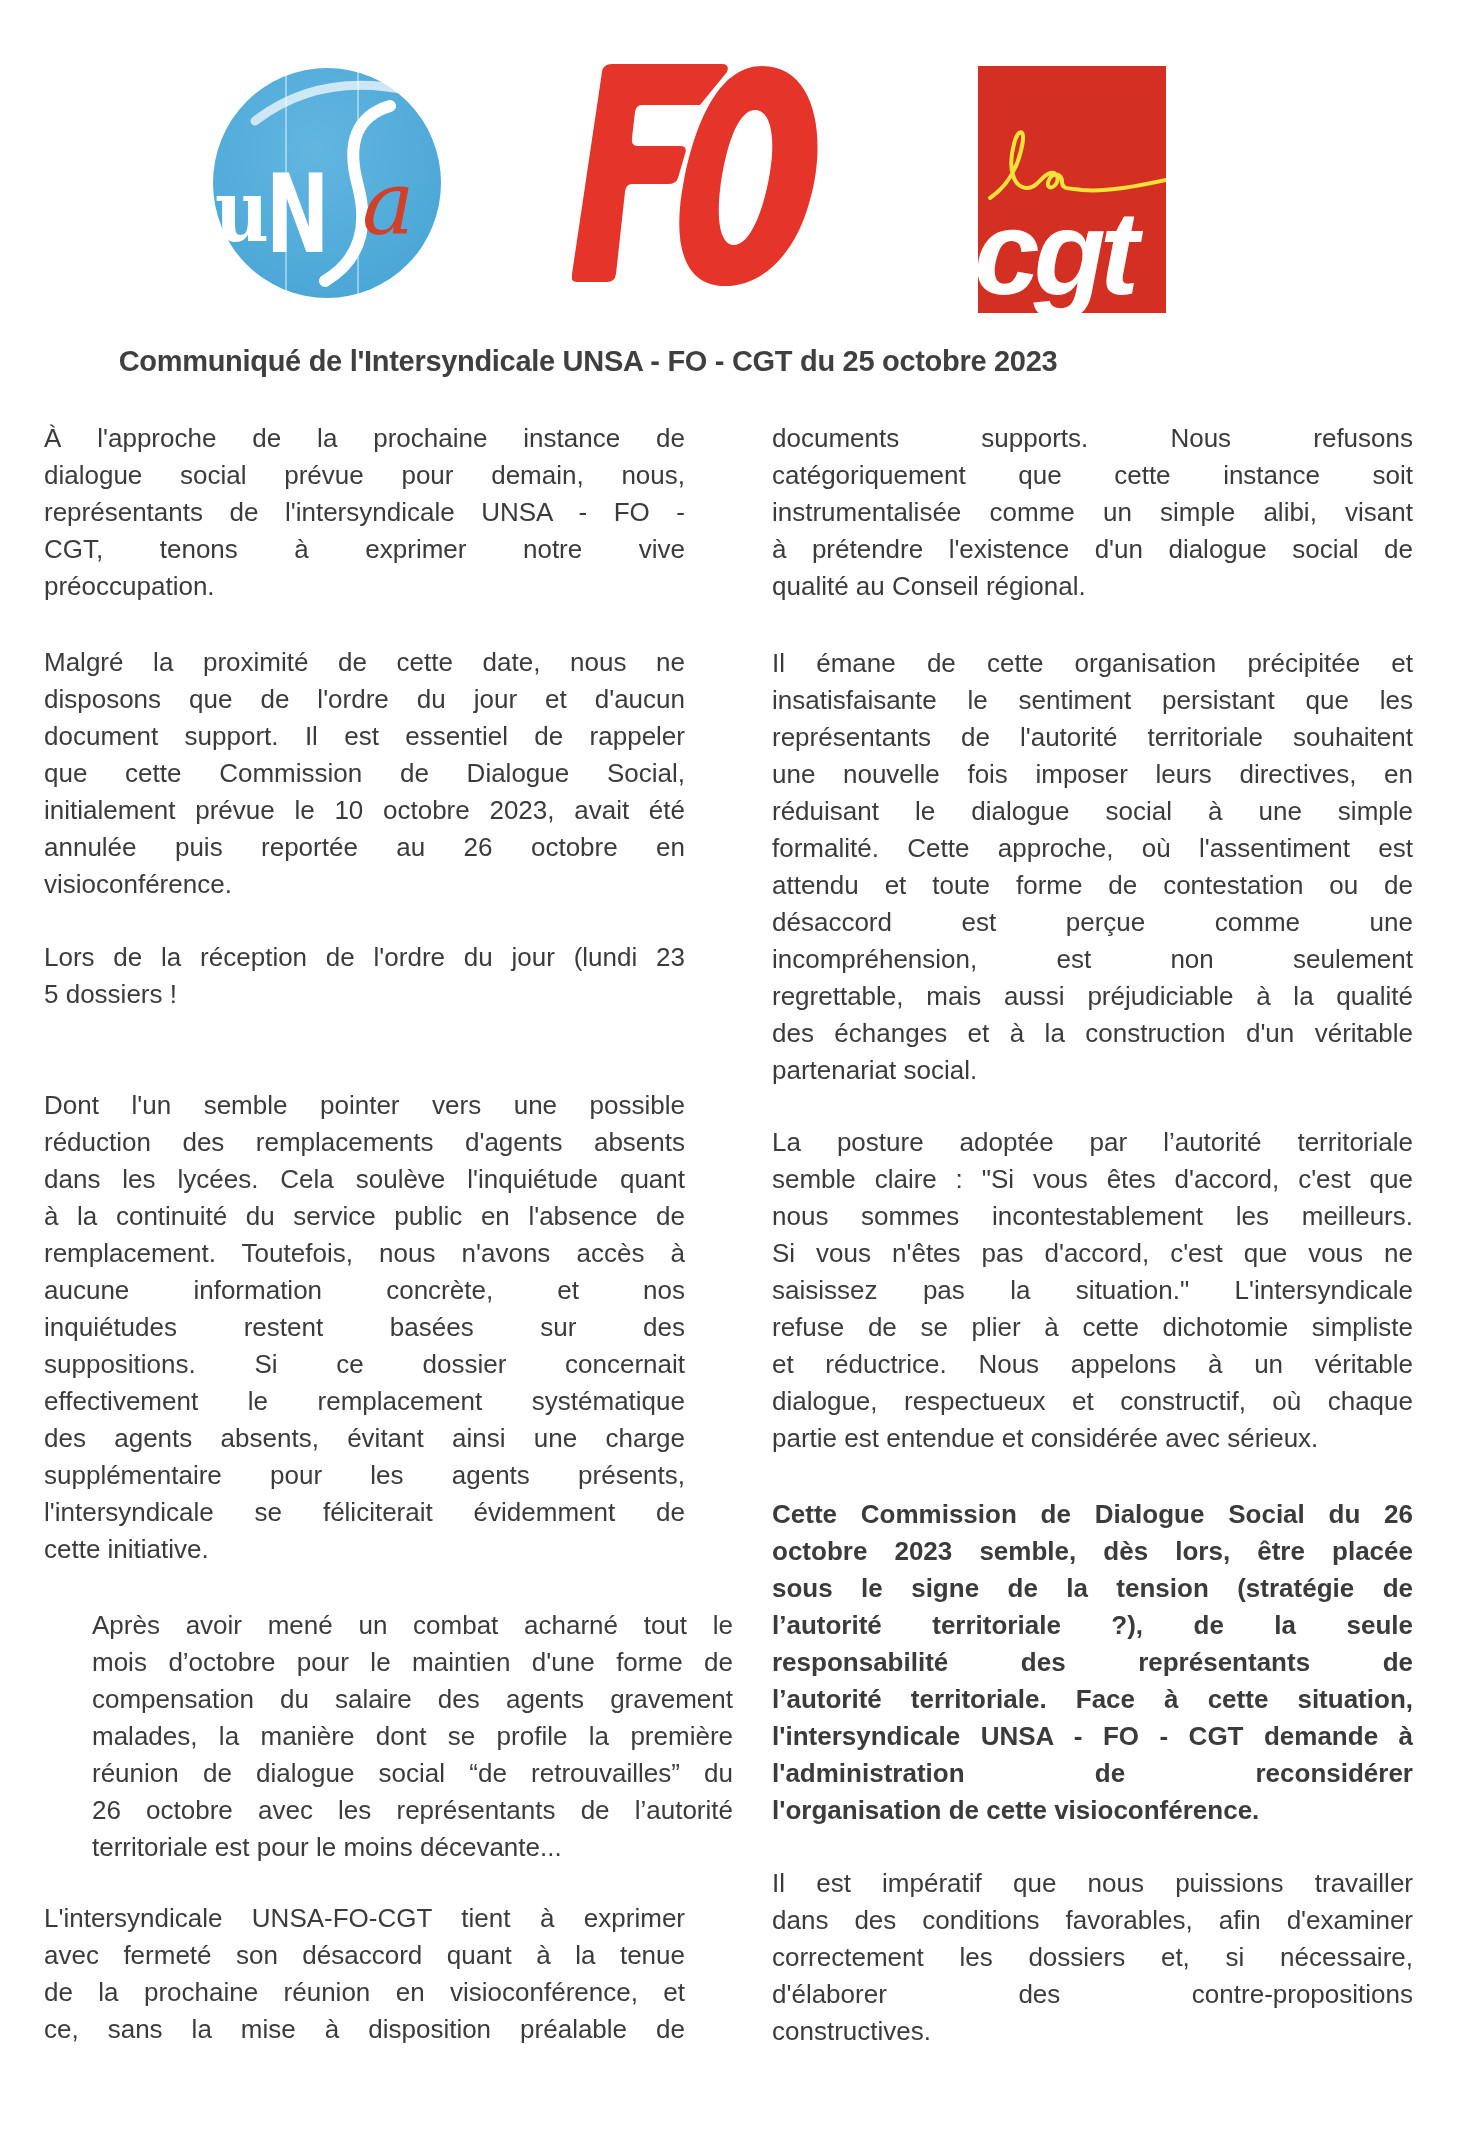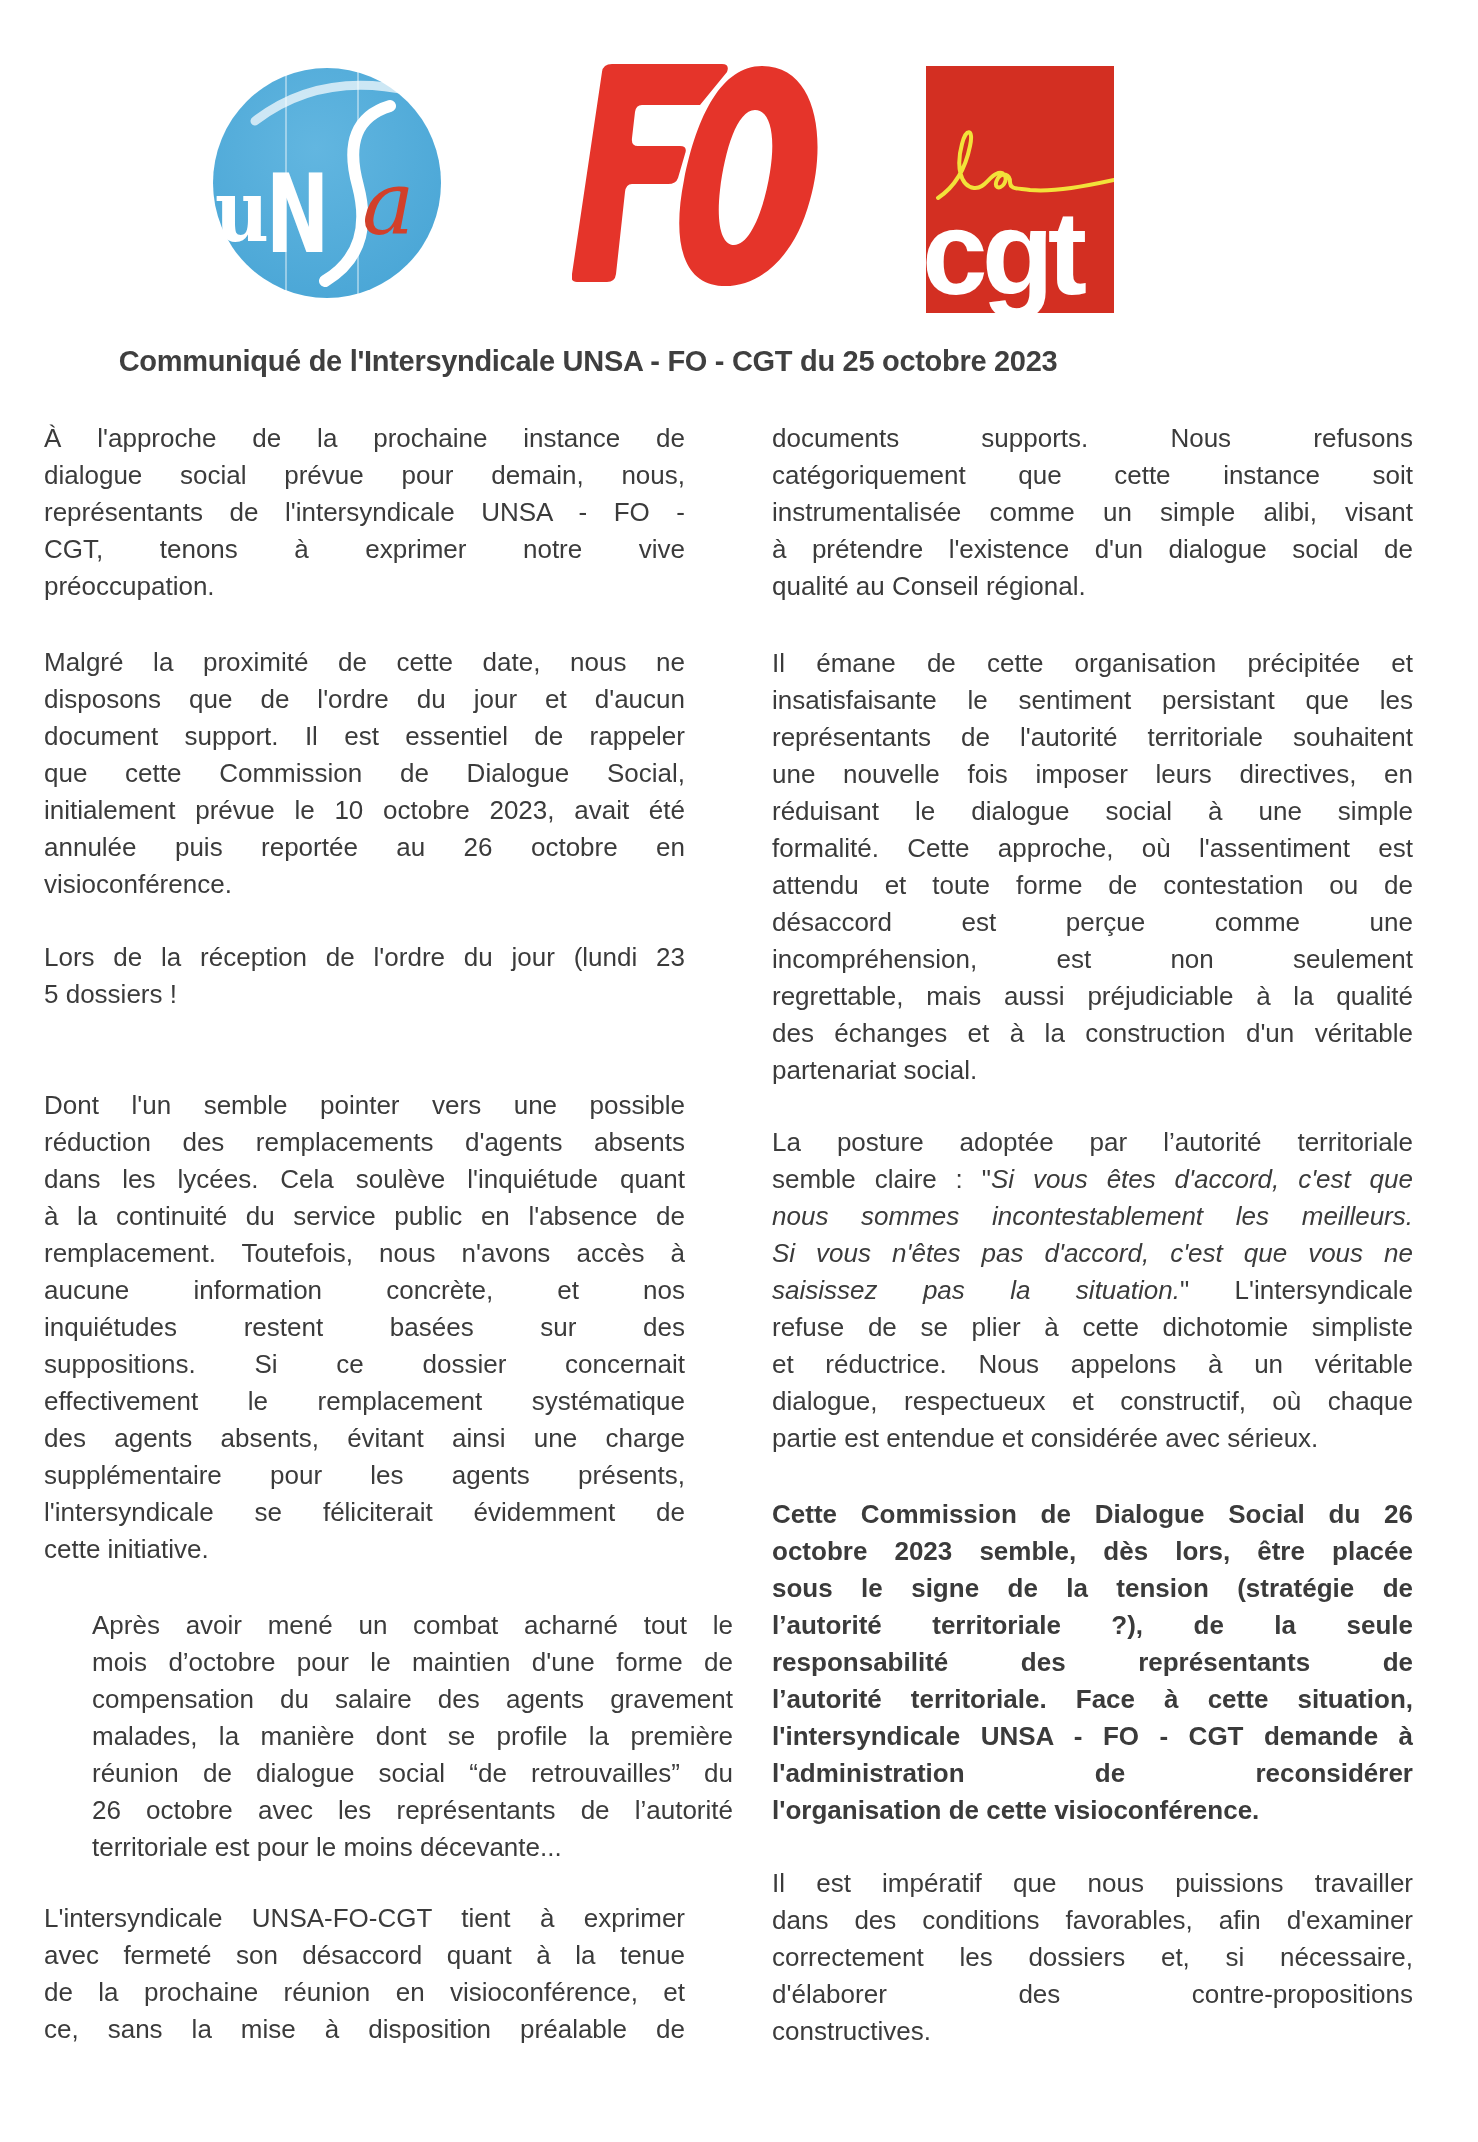--- a/index.html
+++ b/index.html
@@ -13,21 +13,21 @@
     position: relative;
     overflow: hidden;
     font-family: "Liberation Sans", sans-serif;
     color: #3b3b3b;
   }
   .logo {
     position: absolute;
   }
   #logo-unsa { left: 210px; top: 66px; width: 234px; height: 234px; }
   #logo-fo { left: 572px; top: 60px; width: 252px; height: 230px; }
-  #logo-cgt { left: 926px; top: 66px; width: 216px; height: 247px; }
+  #logo-cgt { left: 978px; top: 66px; width: 216px; height: 247px; font-style: italic; }
 
   .title {
     position: absolute;
     left: 0;
     width: 1176px;
     top: 343px;
     text-align: center;
     font-weight: bold;
     font-size: 29px;
     line-height: 36px;
@@ -54,21 +54,21 @@
     font-size: 26px;
     white-space: nowrap;
     text-align: justify;
     text-align-last: justify;
     overflow: visible;
   }
   .line.last {
     text-align-last: left;
   }
   .bold .line { font-weight: bold; }
-  .it { font-style: italic; }
+  .it { }
 </style>
 </head>
 <body>
 
 <div class="logo" id="logo-unsa">
   <svg width="234" height="234" viewBox="0 0 234 234">
     <defs>
       <radialGradient id="unsaGrad" cx="45%" cy="35%" r="70%">
         <stop offset="0%" stop-color="#62b6e0"></stop>
         <stop offset="100%" stop-color="#4aa6d6"></stop>

